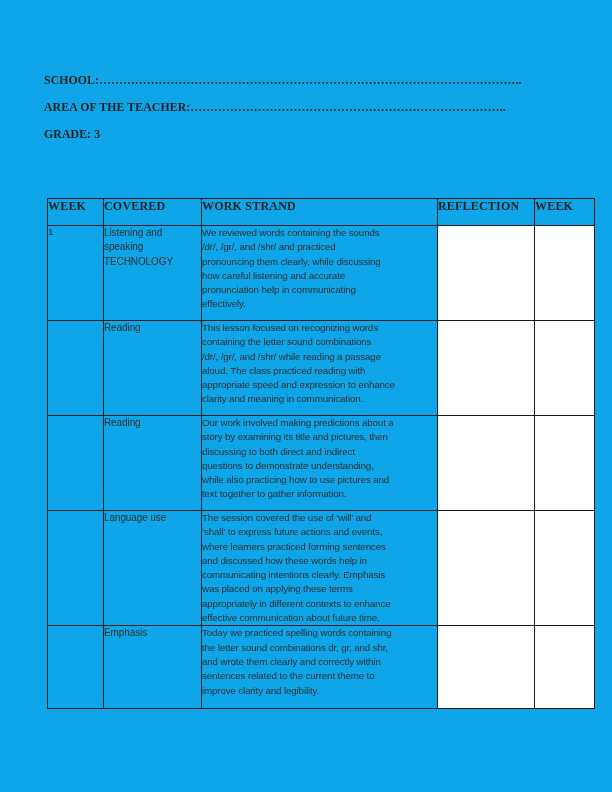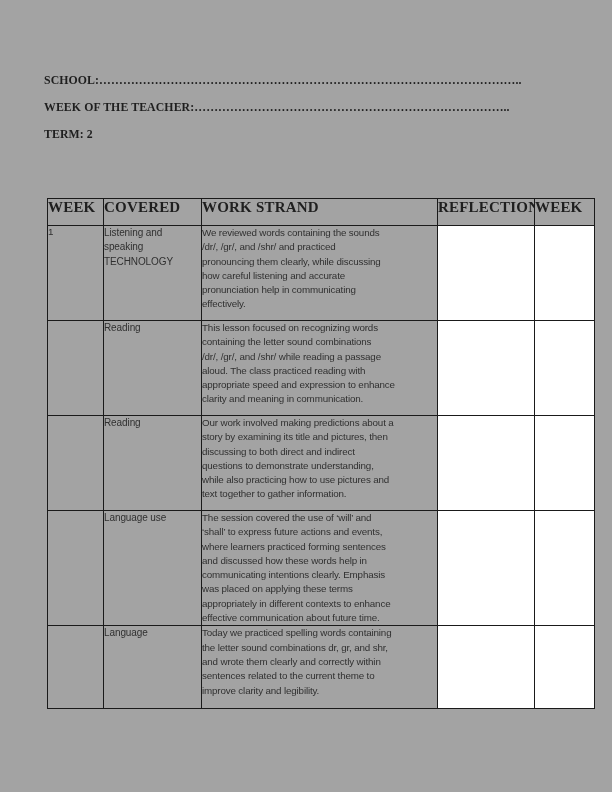--- a/index.html
+++ b/index.html
@@ -4,21 +4,21 @@
 <style>
   html,body{margin:0;padding:0;}
   body{
     width:612px;height:792px;
     background:#ffffff;
     font-family:"Liberation Sans",sans-serif;
     color:#303030;
     position:relative;
     overflow:hidden;
   }
-  .page{position:absolute;inset:0;background:#a3a3a3;padding-left:45px;}
+  .page{position:absolute;inset:0;background:#0ea5e9;padding-left:45px;}
 
   
   .doc-header{
     position:absolute;
     left:44px;top:69px;width:530px;
     font-family:"Liberation Serif",serif;
     font-weight:bold;
     font-size:11.8px;
     color:#1f1f1f;
   }
@@ -40,21 +40,21 @@
   }
   table.scheme td,table.scheme th{
     border:1px solid #1a1a1a;
     vertical-align:top;
     padding:0;
     overflow:hidden;
   }
   th.col-head{
     font-family:"Liberation Serif",serif;
     font-weight:bold;
-    font-size:15px;
+    font-size:12px;
     color:#1f1f1f;
     text-align:left;
     padding:4px 2px 0 7px;
     letter-spacing:0.2px;
     white-space:nowrap;
   }
   .cell-week{
     font-size:9.8px;
     padding:15px 2px 0 6px;
   }
@@ -74,22 +74,22 @@
   }
   .cell-empty{background:#ffffff;}
 </style>
 </head>
 <body>
 
 <div class="page">
 
   <div class="doc-header">
     <span class="hline">SCHOOL:……………………………………………………………………………………………..</span>
-    <span class="hline">WEEK OF THE TEACHER:……………………………………………………………………..</span>
-    <span class="hline">TERM: 2</span>
+    <span class="hline">AREA OF THE TEACHER:……………………………………………………………………..</span>
+    <span class="hline">GRADE: 3</span>
   </div>
 
   <table class="scheme">
     <colgroup>
       <col style="width:56px">
       <col style="width:98px">
       <col style="width:236px">
       <col style="width:97px">
       <col style="width:60px">
     </colgroup>
@@ -153,21 +153,21 @@
 communicating intentions clearly. Emphasis
 was placed on applying these terms
 appropriately in different contexts to enhance
 effective communication about future time.</td>
       <td class="cell-empty"></td>
       <td class="cell-empty"></td>
     </tr>
 
     <tr style="height:83px">
       <td class="cell-week"></td>
-      <td class="cell-strand">Language</td>
+      <td class="cell-strand">Emphasis</td>
       <td class="cell-work">Today we practiced spelling words containing
 the letter sound combinations dr, gr, and shr,
 and wrote them clearly and correctly within
 sentences related to the current theme to
 improve clarity and legibility.</td>
       <td class="cell-empty"></td>
       <td class="cell-empty"></td>
     </tr>
   </tbody>
     </table>

